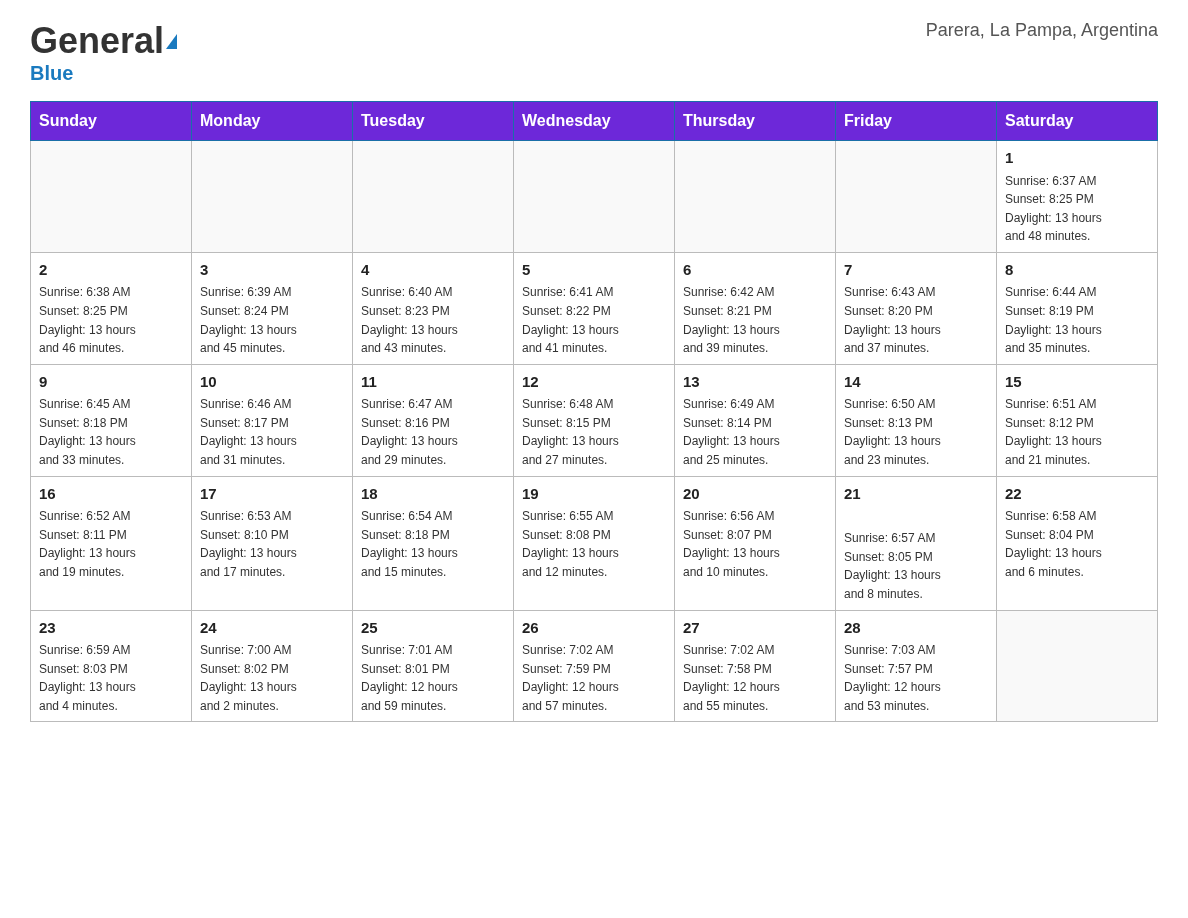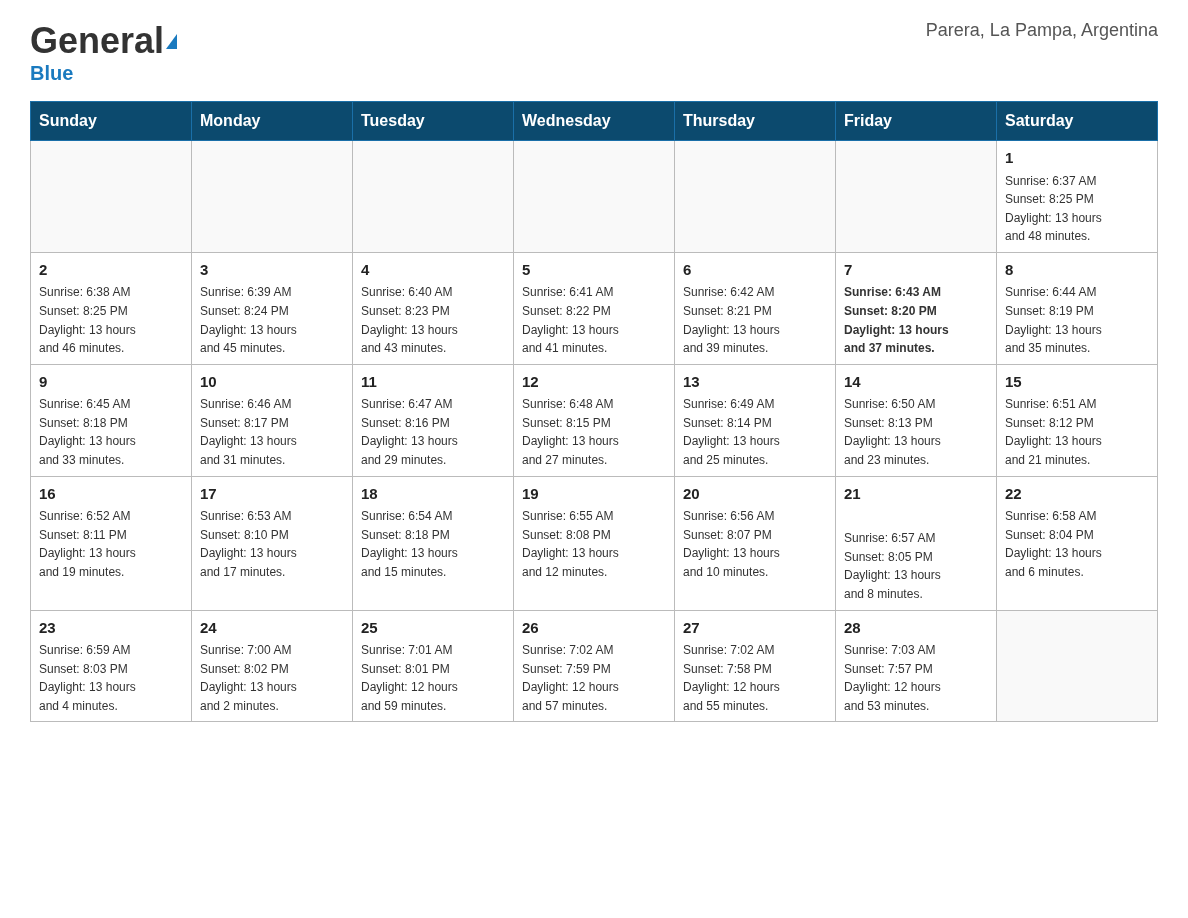--- a/index.html
+++ b/index.html
@@ -33,21 +33,21 @@
     .location {
       font-size: 18px;
       color: #555;
     }
     .calendar {
       width: 100%;
       border-collapse: collapse;
       border: 1px solid #aaa;
     }
     .calendar th {
-      background-color: #0c4a6e;
+      background-color: #6d28d9;
       color: #fff;
       font-size: 16px;
       font-weight: bold;
       padding: 10px 8px;
       text-align: left;
       border: 1px solid #1a6fa8;
     }
     .calendar td {
       vertical-align: top;
       border: 1px solid #bbb;
@@ -175,21 +175,21 @@
         </td>
         <td>
           <span class="day-number">6</span>
           <div class="day-info" style="white-space: pre-line;">Sunrise: 6:42 AM
 Sunset: 8:21 PM
 Daylight: 13 hours
 and 39 minutes.</div>
         </td>
         <td>
           <span class="day-number">7</span>
-          <div class="day-info" style="white-space: pre-line; font-weight: bold;">Sunrise: 6:43 AM
+          <div class="day-info" style="white-space: pre-line;">Sunrise: 6:43 AM
 Sunset: 8:20 PM
 Daylight: 13 hours
 and 37 minutes.</div>
         </td>
         <td>
           <span class="day-number">8</span>
           <div class="day-info" style="white-space: pre-line;">Sunrise: 6:44 AM
 Sunset: 8:19 PM
 Daylight: 13 hours
 and 35 minutes.</div>

